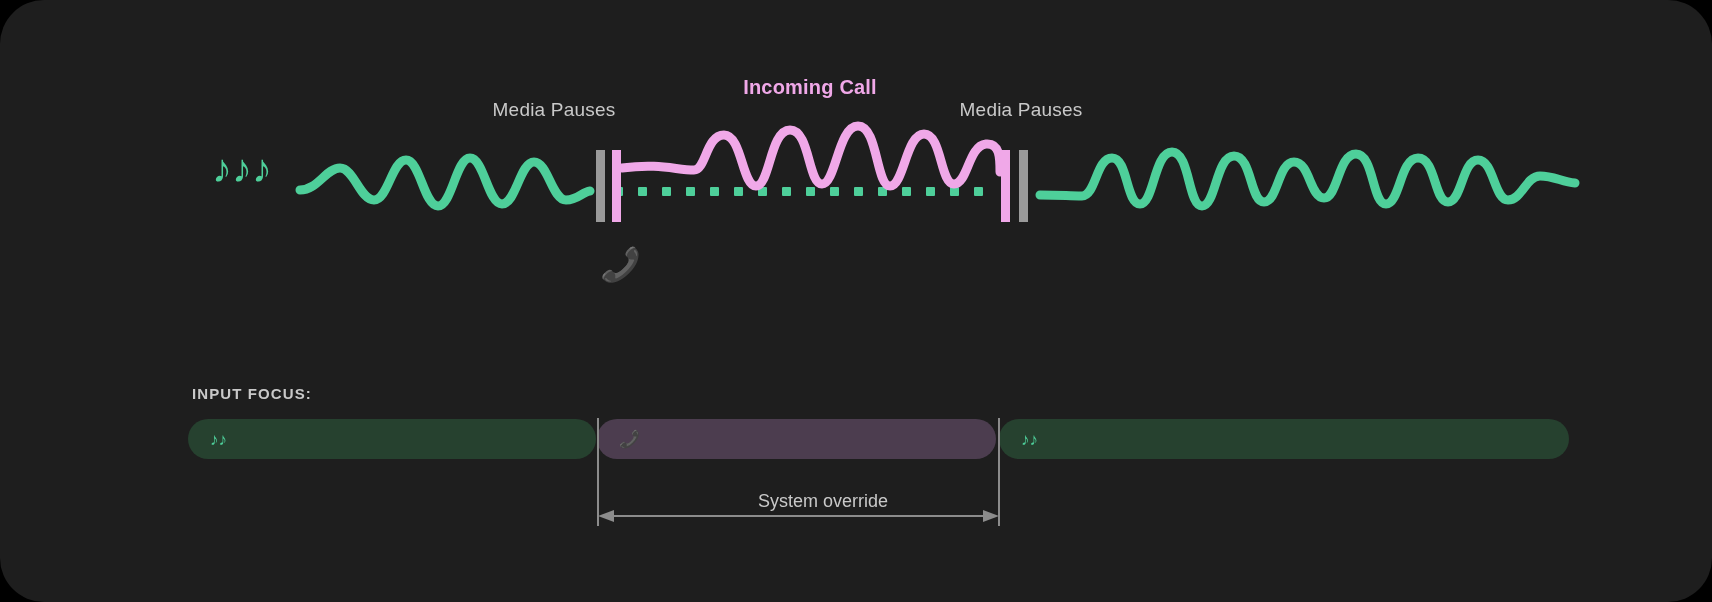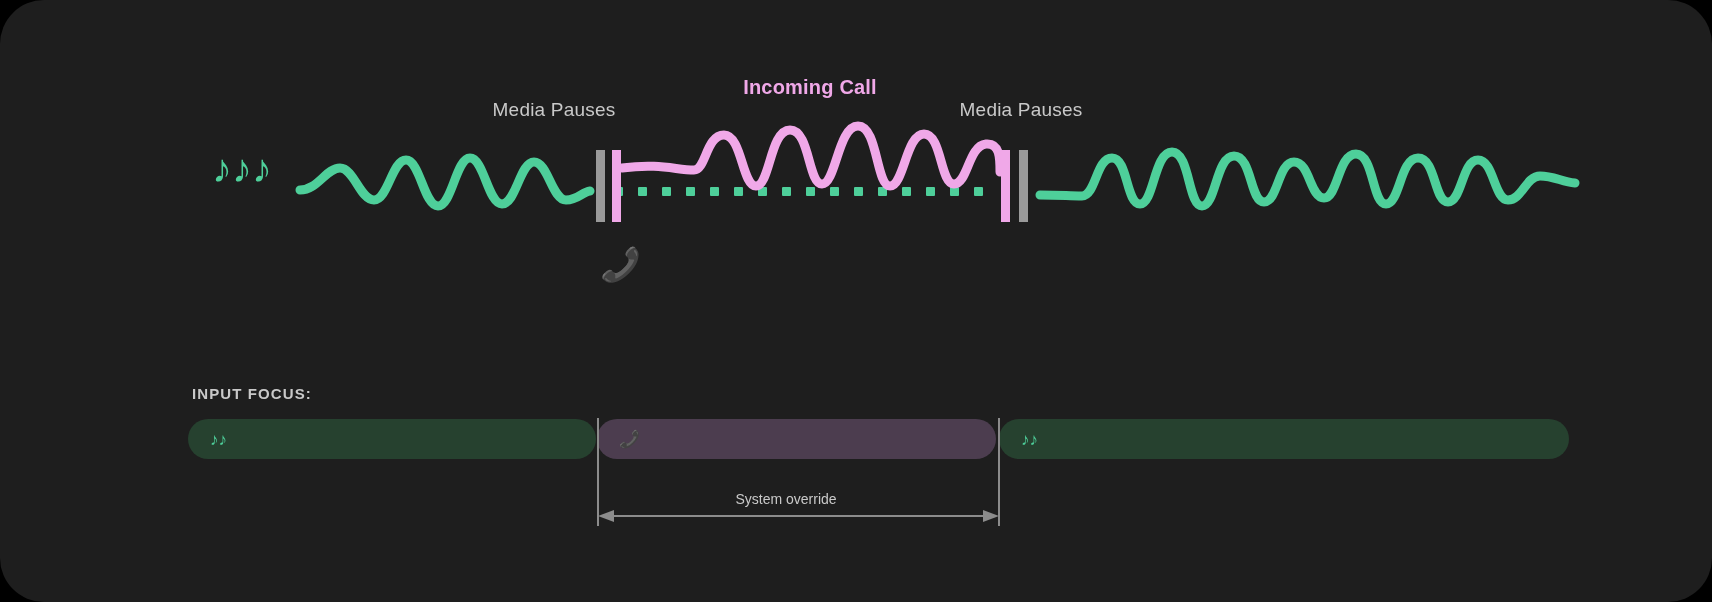--- a/index.html
+++ b/index.html
@@ -109,24 +109,24 @@
   .track.media-b { left: 999px; width: 570px; background: #26412f; }
   .track.media-b .chip-icon { color: #4ecf9a; }
 
   .ov-svg {
     position: absolute;
     left: 0;
     top: 0;
   }
   .override-label {
     position: absolute;
-    left: 786px;
+    left: 823px;
     top: 161px;
     transform: translateX(-50%);
-    font-size: 14px;
+    font-size: 18px;
     color: #c9c9c9;
     white-space: nowrap;
   }
 </style>
 </head>
 <body>
 
 <div class="card">
 
   <div class="timeline">

